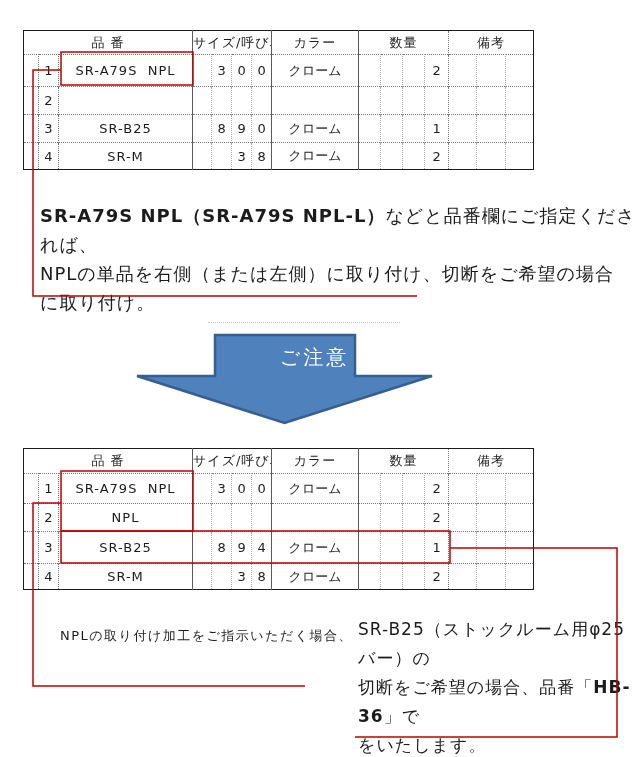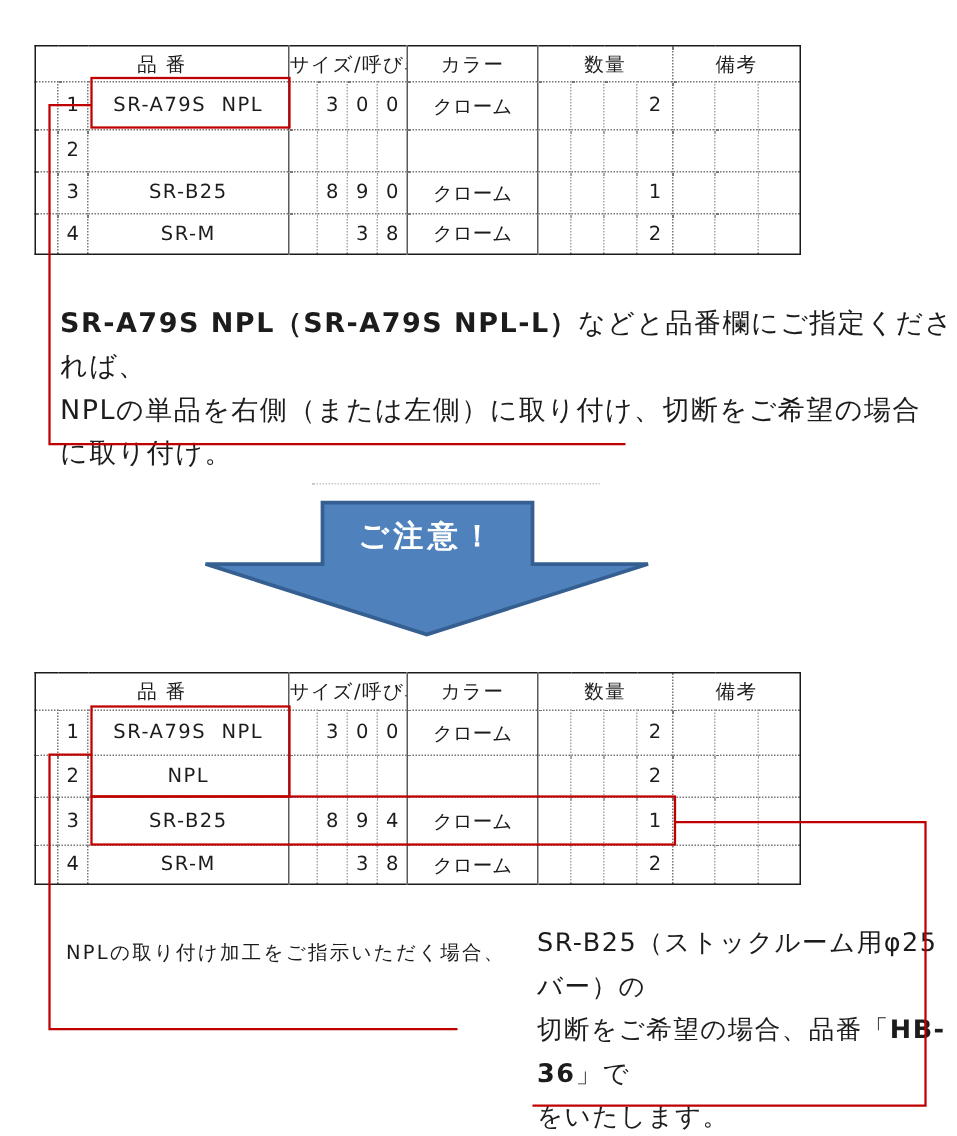--- a/index.html
+++ b/index.html
@@ -22,28 +22,28 @@
   .vs  { border-right:1px solid #5a5a5a; }
   .vdk { border-right:1px dotted #767676; }
   .vd  { border-right:1px dotted #a6a6a6; }
   td.part { text-align:left; padding-left:16px; letter-spacing:1px; }
   th.hdr { letter-spacing:1px; }
   
   svg.red-overlay, svg.arrow-svg { position:absolute; left:0; top:0; pointer-events:none; }
   
   .note { position:absolute; line-height:29px; }
   .note-top { left:40px; top:201px; font-size:18px; letter-spacing:1px; }
-  .note-bl  { left:44px; top:621px; font-size:13px; letter-spacing:1.5px; }
+  .note-bl  { left:60px; top:621px; font-size:13px; letter-spacing:1.5px; }
   .note-br  { left:358px; top:615px; font-size:17px; letter-spacing:1px; }
   .b { font-weight:bold; }
   
   .arrow-label {
     position:absolute; left:215px; top:339px; width:140px; height:36px;
     display:flex; align-items:center; justify-content:center;
-    color:#ffffff; font-size:20px; font-weight:bold; letter-spacing:3px;
+    color:#ffffff; font-size:20px; font-weight:normal; letter-spacing:3px;padding-left:41px;
   }
   .faint-dotted {
     position:absolute; left:208px; top:322px; width:192px; height:0;
     border-top:1px dotted #c9c9c9;
   }
 </style>
 </head>
 <body>
 
 <div class="page">

